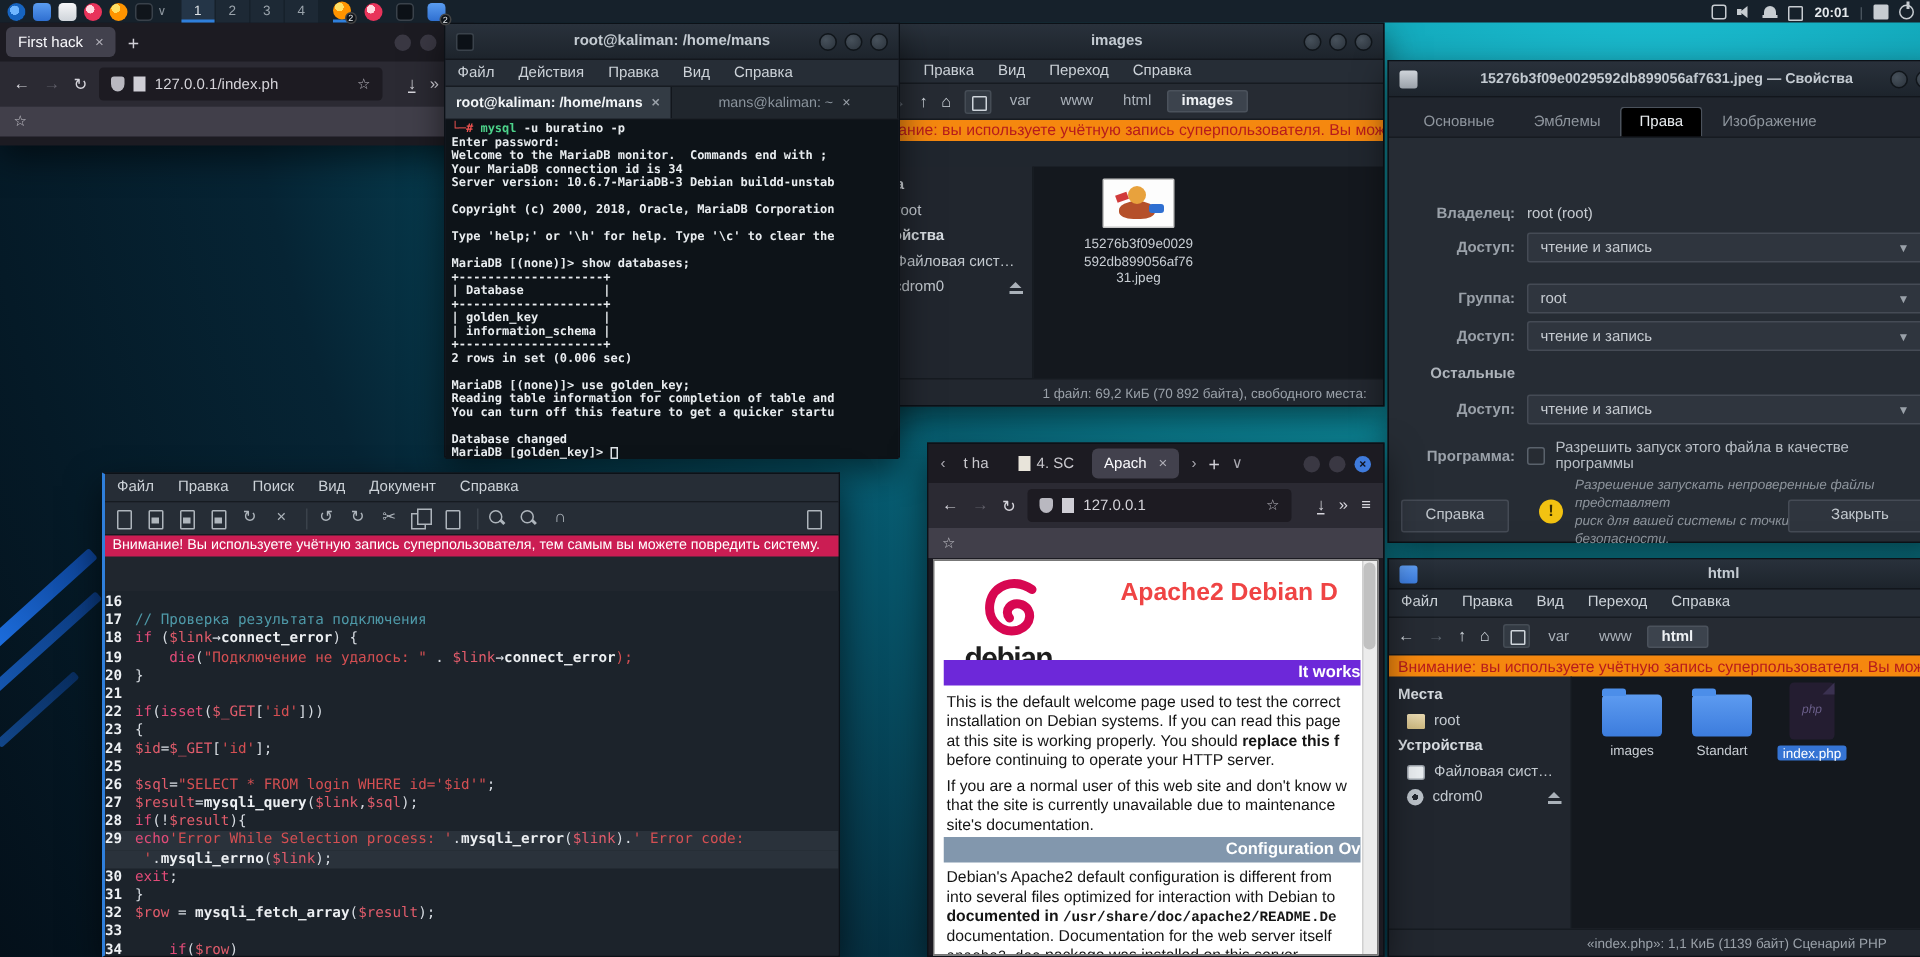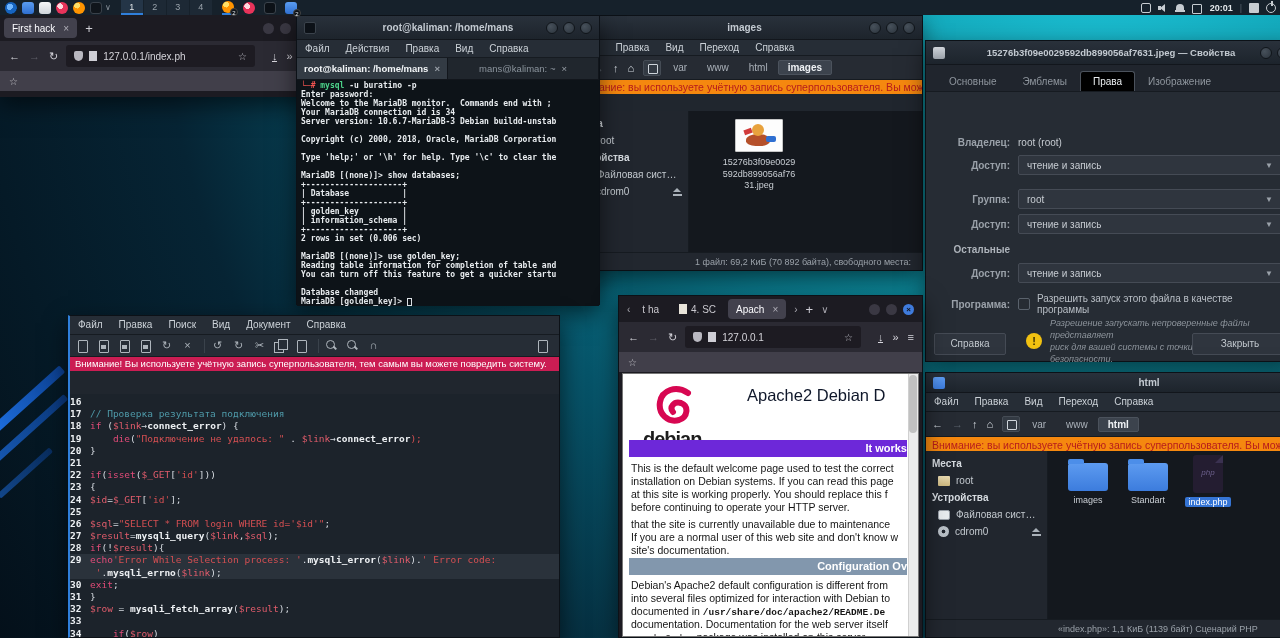--- a/index.html
+++ b/index.html
@@ -91,28 +91,28 @@
   .bkico{margin-left:9px;color:#c2c1c8;font-size:10px}
   #browser-top{left:0;top:15px;width:316px;height:82px;z-index:7;border:none}
 
   #browser-apache{left:618px;top:295px;width:305px;height:343px;z-index:30}
   #ap-content{position:absolute;left:3px;top:77px;right:3px;bottom:0;background:#fff;border:1px solid #777;overflow:hidden}
   #ap-scroll{position:absolute;right:0;top:0;width:10px;bottom:0;background:#ececec;border-left:1px solid #d0d0d0}
   #ap-thumb{position:absolute;right:1px;top:1px;width:8px;height:58px;background:#c1c1c1;border-radius:4px}
   #ap-page{position:absolute;left:6px;top:4px;right:11px;bottom:0;overflow:hidden}
   #debian-swirl{position:absolute;left:26px;top:6px}
   #debian-word{position:absolute;left:14px;top:50px;font-size:20px;font-weight:bold;color:#1d1d1d;letter-spacing:-1px}
-  #ap-title{position:absolute;left:118px;top:8px;font-size:16.5px;font-weight:normal;color:#0f172a;white-space:nowrap}
+  #ap-title{position:absolute;left:118px;top:8px;font-size:16.5px;font-weight:bold;color:#ef4444;white-space:nowrap}
   .ap-banner{position:absolute;left:0;right:-2px;height:17px;color:#fff;font-weight:bold;font-size:11px;text-align:right;line-height:17px;padding-right:2px;white-space:nowrap;overflow:hidden}
   #banner-red{top:62px;background:#6d28d9}
   #banner-cfg{top:180px;background:#8297ad}
   .ap-par{position:absolute;left:2px;right:0}
   #ap-p1{top:84px}#ap-p2{top:140px}#ap-p3{top:201px}
   .arow{white-space:pre;overflow:hidden;font-size:10.5px;line-height:13px;height:13px;color:#151515}
-  .tk-n{color:#151515}.tk-b{font-weight:normal}.tk-bm{font-weight:bold;font-family:"Liberation Mono",monospace;font-size:9.5px}
+  .tk-n{color:#151515}.tk-b{font-weight:bold}.tk-bm{font-weight:bold;font-family:"Liberation Mono",monospace;font-size:9.5px}
   .tk-m{font-family:"Liberation Mono",monospace;font-size:9.5px}
 
   
   .fm-toolbar{display:flex;align-items:center;background:#262b33;border-bottom:1px solid #161b21;padding-left:6px}
   .fmbtn{color:#cfd5db;font-size:11px;margin-right:9px}
   .fmbtn.dim{color:#5b636c}
   .crumb-ic{width:18px;height:16px;background:#333a43;border:1px solid #454c55;border-radius:2px;margin-right:2px;position:relative}
   .crumb-ic::after{content:"";position:absolute;left:4px;top:3px;width:8px;height:8px;border:1.5px solid #cfd5db;border-radius:1px}
   .crumbs{display:flex}
   .crumbs .li-item{padding:1px 9px;font-size:10px;color:#aab1b9;border:1px solid transparent;border-radius:2px}
@@ -563,22 +563,22 @@
         <div id="debian-word">debian</div>
         <div id="ap-title">Apache2 Debian D</div>
         <div class="ap-banner" id="banner-red">It works</div>
         <div class="ap-par" id="ap-p1">
             <div class="arow"><span class="tk-n">This is the default welcome page used to test the correct</span></div>
             <div class="arow"><span class="tk-n">installation on Debian systems. If you can read this page</span></div>
             <div class="arow"><span class="tk-n">at this site is working properly. You should </span><span class="tk-b">replace this f</span></div>
             <div class="arow"><span class="tk-n">before continuing to operate your HTTP server.</span></div>
           </div>
         <div class="ap-par" id="ap-p2">
+            <div class="arow"><span class="tk-n">If you are a normal user of this web site and don't know w</span></div>
             <div class="arow"><span class="tk-n">that the site is currently unavailable due to maintenance</span></div>
-            <div class="arow"><span class="tk-n">If you are a normal user of this web site and don't know w</span></div>
             <div class="arow"><span class="tk-n">site's documentation.</span></div>
           </div>
         <div class="ap-banner" id="banner-cfg">Configuration Ov</div>
         <div class="ap-par" id="ap-p3">
             <div class="arow"><span class="tk-n">Debian's Apache2 default configuration is different from</span></div>
             <div class="arow"><span class="tk-n">into several files optimized for interaction with Debian to</span></div>
             <div class="arow"><span class="tk-b">documented in </span><span class="tk-bm">/usr/share/doc/apache2/README.De</span></div>
             <div class="arow"><span class="tk-n">documentation. Documentation for the web server itself</span></div>
             <div class="arow"><span class="tk-m">apache2-doc</span><span class="tk-n"> package was installed on this server.</span></div>
           </div>

